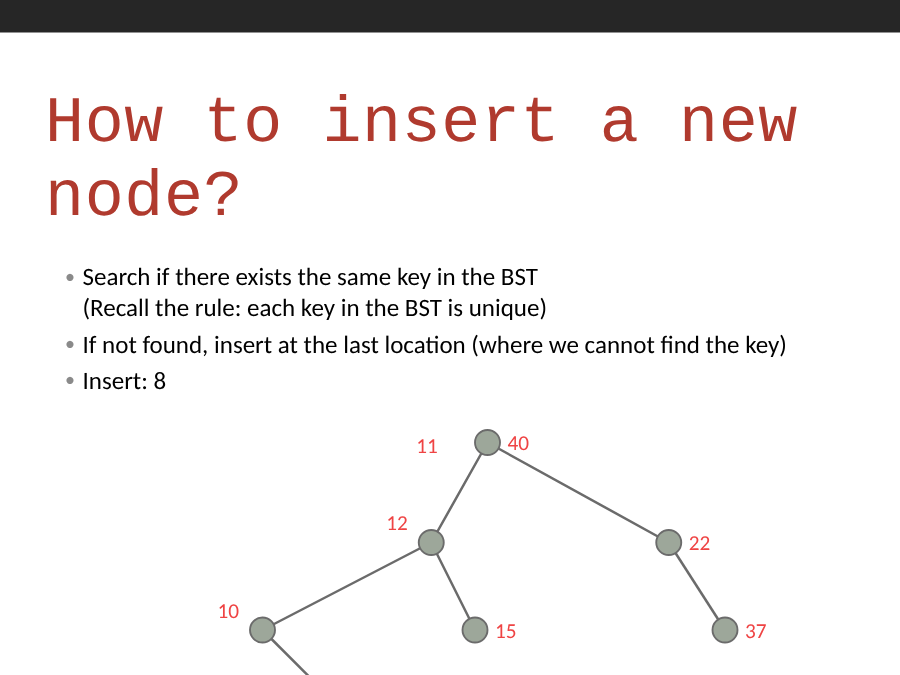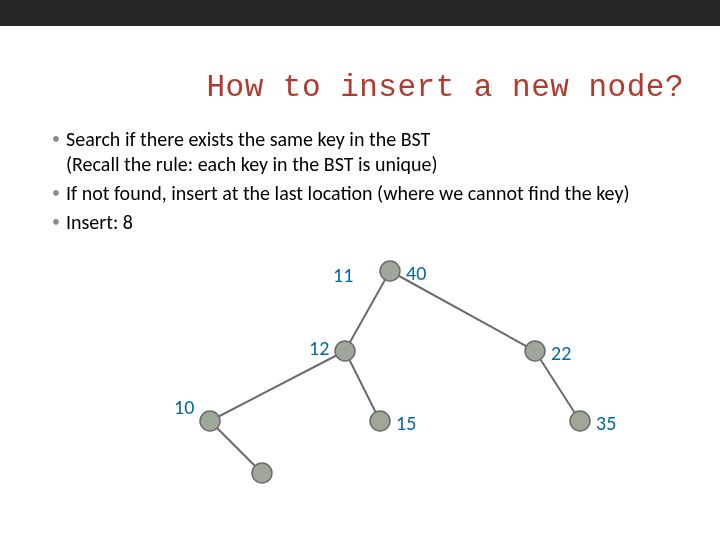--- a/index.html
+++ b/index.html
@@ -15,25 +15,24 @@
     width: 100%;
     height: 26px;
     background: #262626;
   }
   .slide {
     padding: 20px 36px 0 36px;
   }
   h1.title {
     font-family: Consolas, "Courier New", monospace;
     font-weight: 400;
-    font-size: 31px;
+    font-size: 52px;
     color: #b03a2e;
     margin: 24px 0 22px 0;
     letter-spacing: 0.5px;
-    text-align: right;
   }
   ul.bullets {
     list-style: none;
     margin: 16px;
     padding: 0;
     font-size: 20px;
     line-height: 1.25;
   }
   ul.bullets > li {
     position: relative;
@@ -54,22 +53,22 @@
     width: 640px;
     height: 240px;
     margin: 0 auto;
   }
   .diagram svg {
     position: absolute;
     inset: 0;
   }
   .nlabel {
     position: absolute;
-    font-size: 20px;
-    color: #0369a1;
+    font-size: 17px;
+    color: #ef4444;
   }
 </style>
 </head>
 <body>
 
 <div class="topbar"></div>
 
 <div class="slide">
   <h1 class="title">How to insert a new node?</h1>
 
@@ -95,20 +94,20 @@
         <line x1="170" y1="170" x2="222" y2="222" stroke="#6b6b6b" stroke-width="2" stroke-linecap="round"></line>
         <circle cx="350" cy="20" r="10" fill="#9da79a" stroke="#6b6b6b" stroke-width="1.5"></circle>
         <circle cx="305" cy="100" r="10" fill="#9da79a" stroke="#6b6b6b" stroke-width="1.5"></circle>
         <circle cx="495" cy="100" r="10" fill="#9da79a" stroke="#6b6b6b" stroke-width="1.5"></circle>
         <circle cx="170" cy="170" r="10" fill="#9da79a" stroke="#6b6b6b" stroke-width="1.5"></circle>
         <circle cx="340" cy="170" r="10" fill="#9da79a" stroke="#6b6b6b" stroke-width="1.5"></circle>
         <circle cx="540" cy="170" r="10" fill="#9da79a" stroke="#6b6b6b" stroke-width="1.5"></circle>
         <circle cx="222" cy="222" r="10" fill="#9da79a" stroke="#6b6b6b" stroke-width="1.5"></circle>
       </svg>
   <span class="nlabel" style="left: 366px; top: 10px;">40</span>
-      <span class="nlabel" style="left: 269px; top: 85px;">12</span>
+      <span class="nlabel" style="left: 269px; top: 74px;">12</span>
       <span class="nlabel" style="left: 511px; top: 90px;">22</span>
       <span class="nlabel" style="left: 134px; top: 144px;">10</span>
       <span class="nlabel" style="left: 356px; top: 160px;">15</span>
-      <span class="nlabel" style="left: 556px; top: 160px;">35</span>
+      <span class="nlabel" style="left: 556px; top: 160px;">37</span>
       <span class="nlabel" style="left: 293px; top: 12px;">11</span>
     </div>
 </div>
 
 </body></html>

